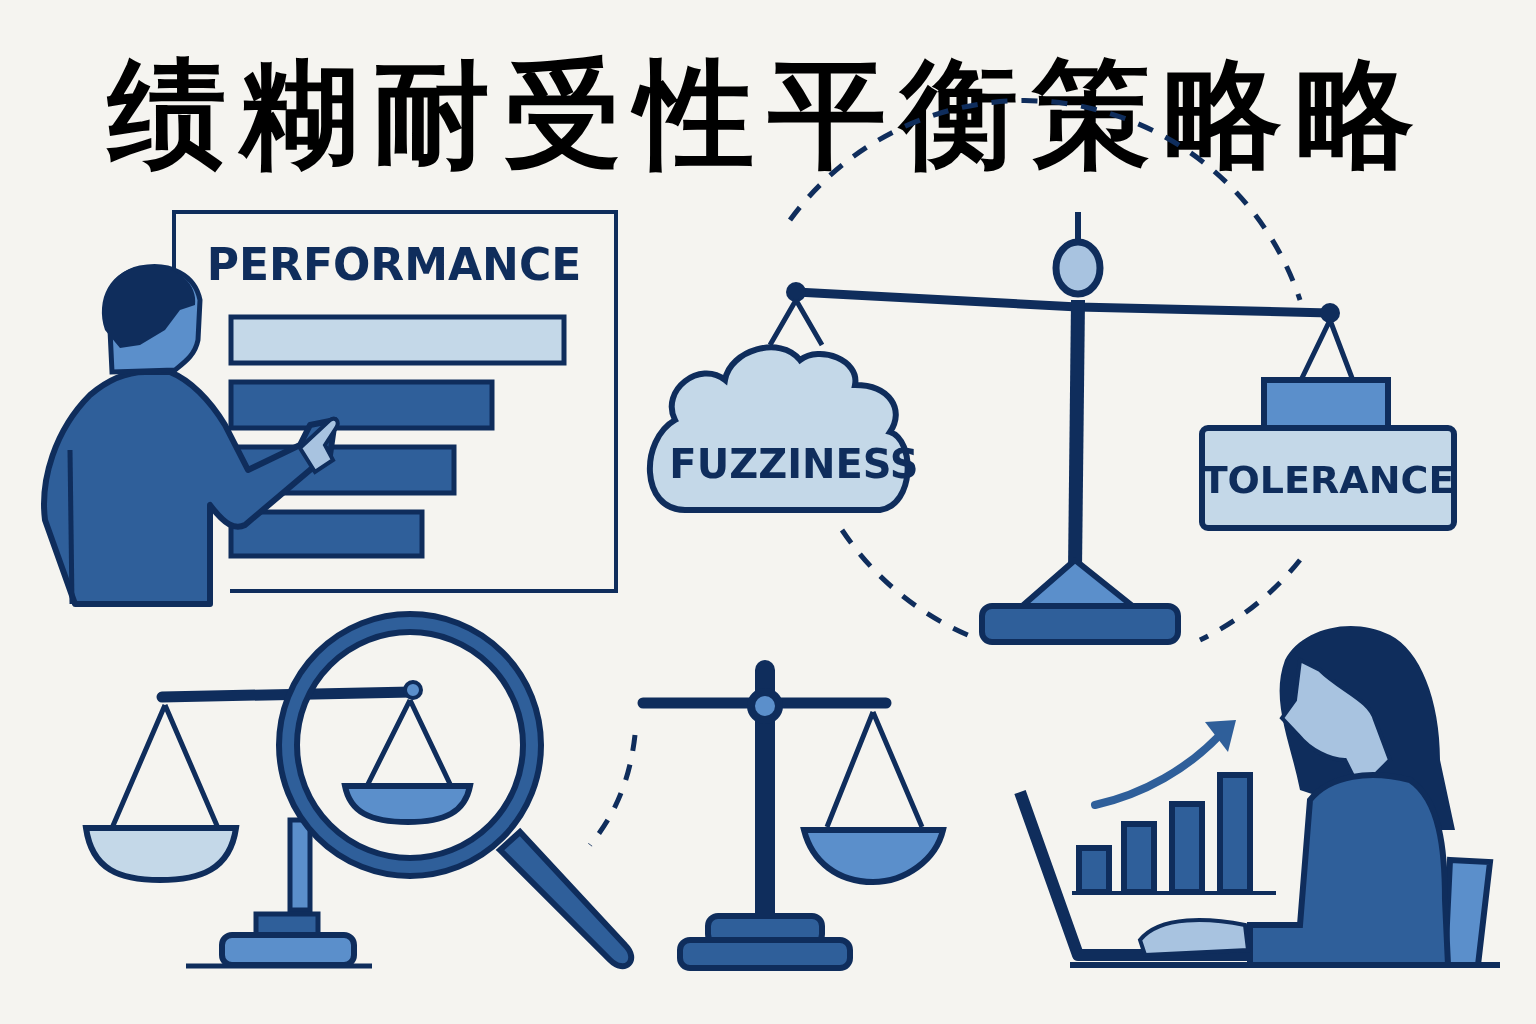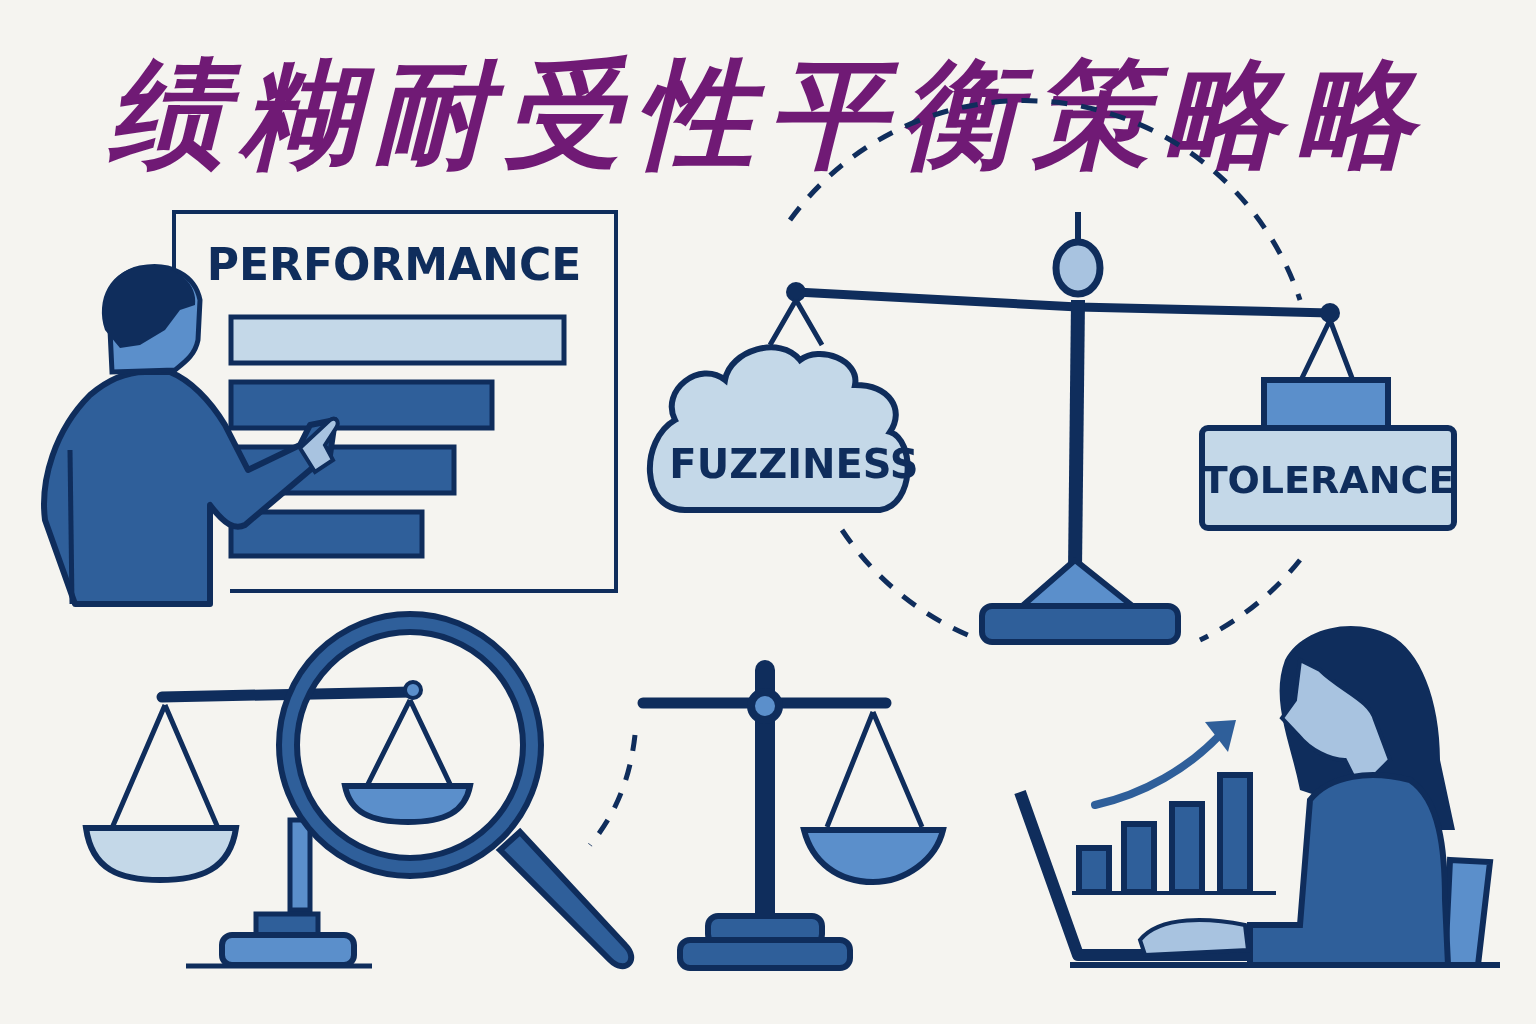--- a/index.html
+++ b/index.html
@@ -1,17 +1,17 @@
 <!DOCTYPE html>
 <html><head>
 <meta charset="utf-8">
 <style>
   html,body{margin:0;padding:0;}
   body{width:1536px;height:1024px;background:#f5f4f0;position:relative;overflow:hidden;font-family:"DejaVu Sans",sans-serif;}
-  .title{position:absolute;left:0;top:44px;width:1536px;text-align:center;font-size:118px;font-weight:bold;color:#701a75;letter-spacing:14px;line-height:140px;font-family:"DejaVu Sans",sans-serif;font-style:italic;}
+  .title{position:absolute;left:0;top:44px;width:1536px;text-align:center;font-size:118px;font-weight:bold;color:#000000;letter-spacing:14px;line-height:140px;font-family:"DejaVu Sans",sans-serif;}
   svg.scene{position:absolute;left:0;top:0;}
   .lbl{font-family:"DejaVu Sans",sans-serif;font-weight:bold;fill:#0f2d5c;}
 </style>
 </head>
 <body>
 
 <div class="title">绩糊耐受性平衡策略略</div>
 
 <svg class="scene" width="1536" height="1024" viewBox="0 0 1536 1024">
 

